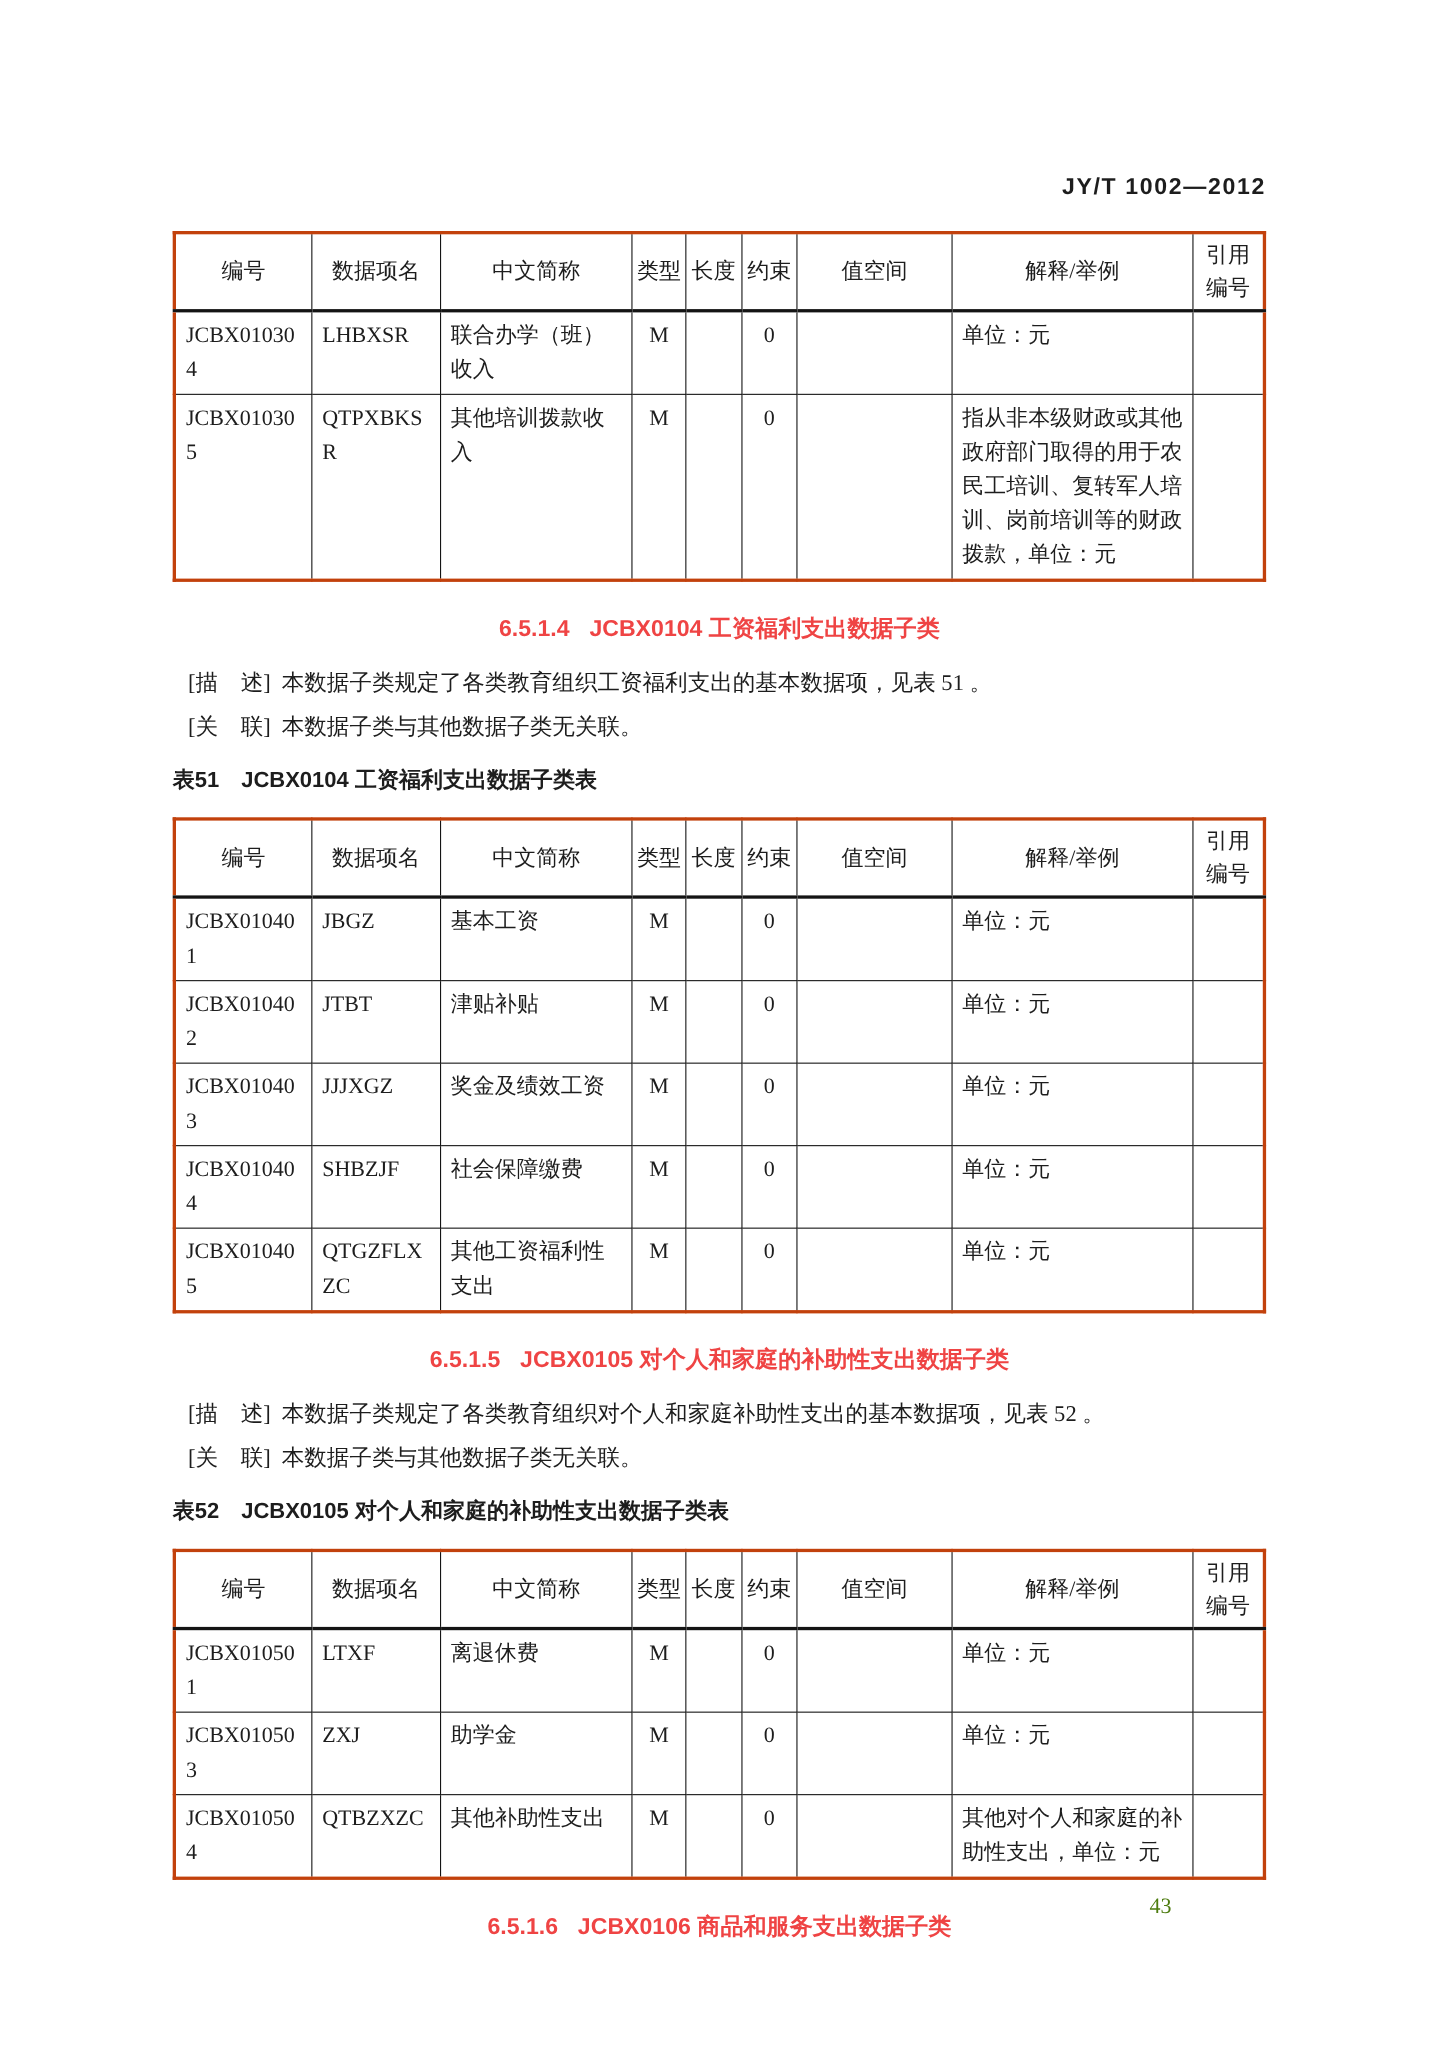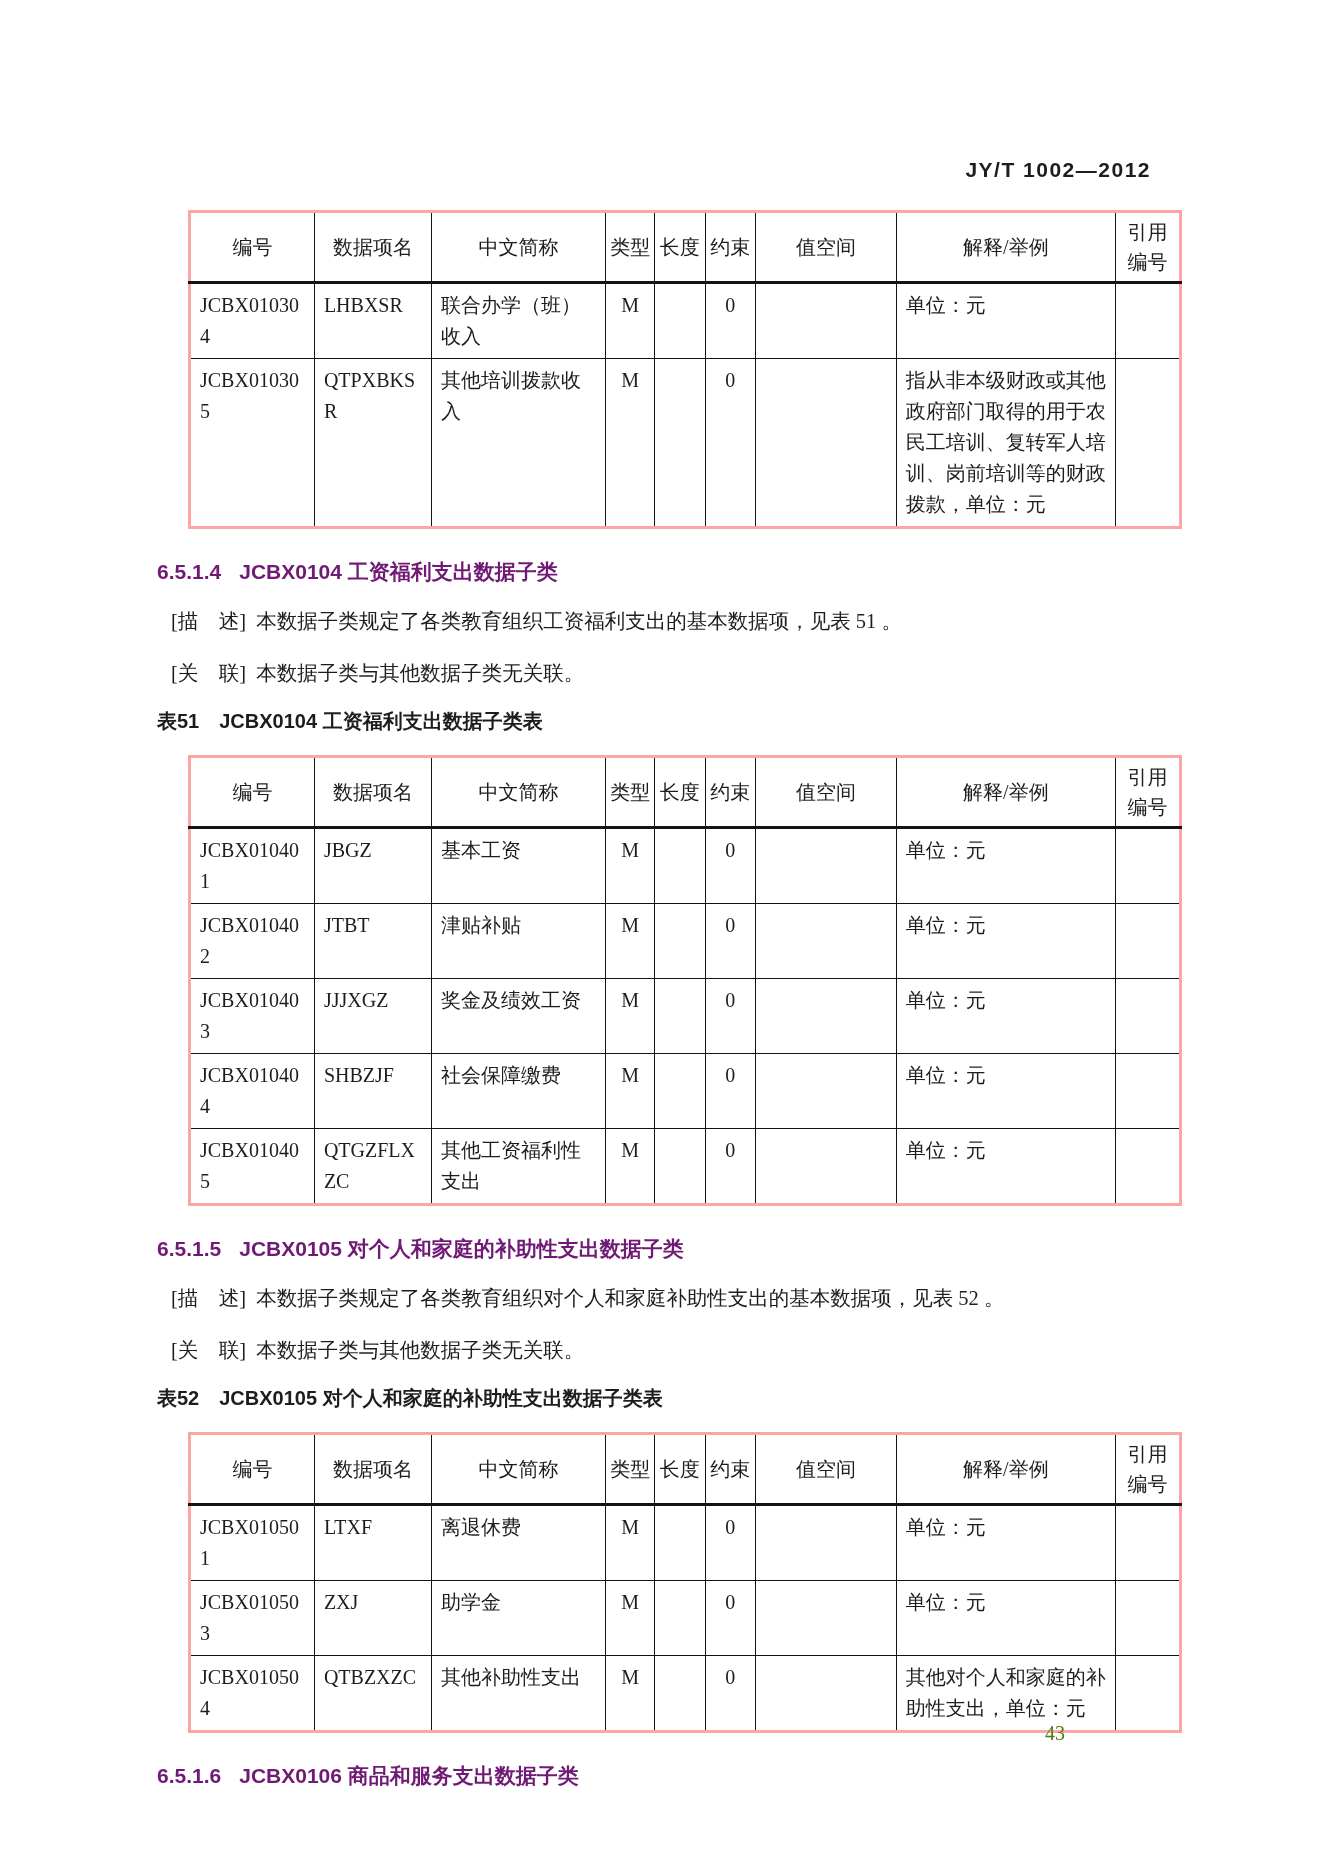--- a/index.html
+++ b/index.html
@@ -19,23 +19,22 @@
     font-weight:bold;
     font-size:21px;
     letter-spacing:1.5px;
     line-height:24px;
   }
   table.data-table {
     width:100%;
     border-collapse:collapse;
     table-layout:fixed;
     margin-top:28px;
-    border:3px solid #fca5a5;
+    border:3px solid #c2410c;
     font-size:20px;
-    margin-left:31px;
   }
   table.data-table th {
     font-weight:normal;
     text-align:center;
     vertical-align:middle;
     padding:4px 2px;
     line-height:30px;
     height:60px;
     border:1.5px solid #141414;
     border-bottom:3px solid #141414;
@@ -56,32 +55,33 @@
   table.data-table th:nth-child(6){width:4.6%;}
   table.data-table th:nth-child(7){width:13.7%;}
   table.data-table th:nth-child(8){width:21.6%;text-align:center;}
   table.data-table td:nth-child(4),
   table.data-table td:nth-child(5),
   table.data-table td:nth-child(6){ text-align:center; padding-left:2px; padding-right:2px; }
   .sec {
     font-family:"Liberation Sans","DejaVu Sans",sans-serif;
     font-weight:bold;
     font-size:21px;
-    color:#701a75;
+    color:#ef4444;
     margin:30px 0 0 0;
     line-height:26px;
+    text-align:center;
   }
   .sec .sec-num { margin-right:18px; }
   .para {
     margin:18px 0 0 0;
     padding-left:14px;
     font-size:20.5px;
     line-height:36px;
   }
-  .para + .para { margin-top:16px; }
+  .para + .para { margin-top:4px; }
   .para .lbl { margin-right:10px; }
   .caption {
     margin-top:18px;
     text-align:left;
     font-family:"Liberation Sans","DejaVu Sans",sans-serif;
     font-weight:bold;
     font-size:20px;
     line-height:24px;
   }
   .caption + table.data-table { margin-top:22px; }

